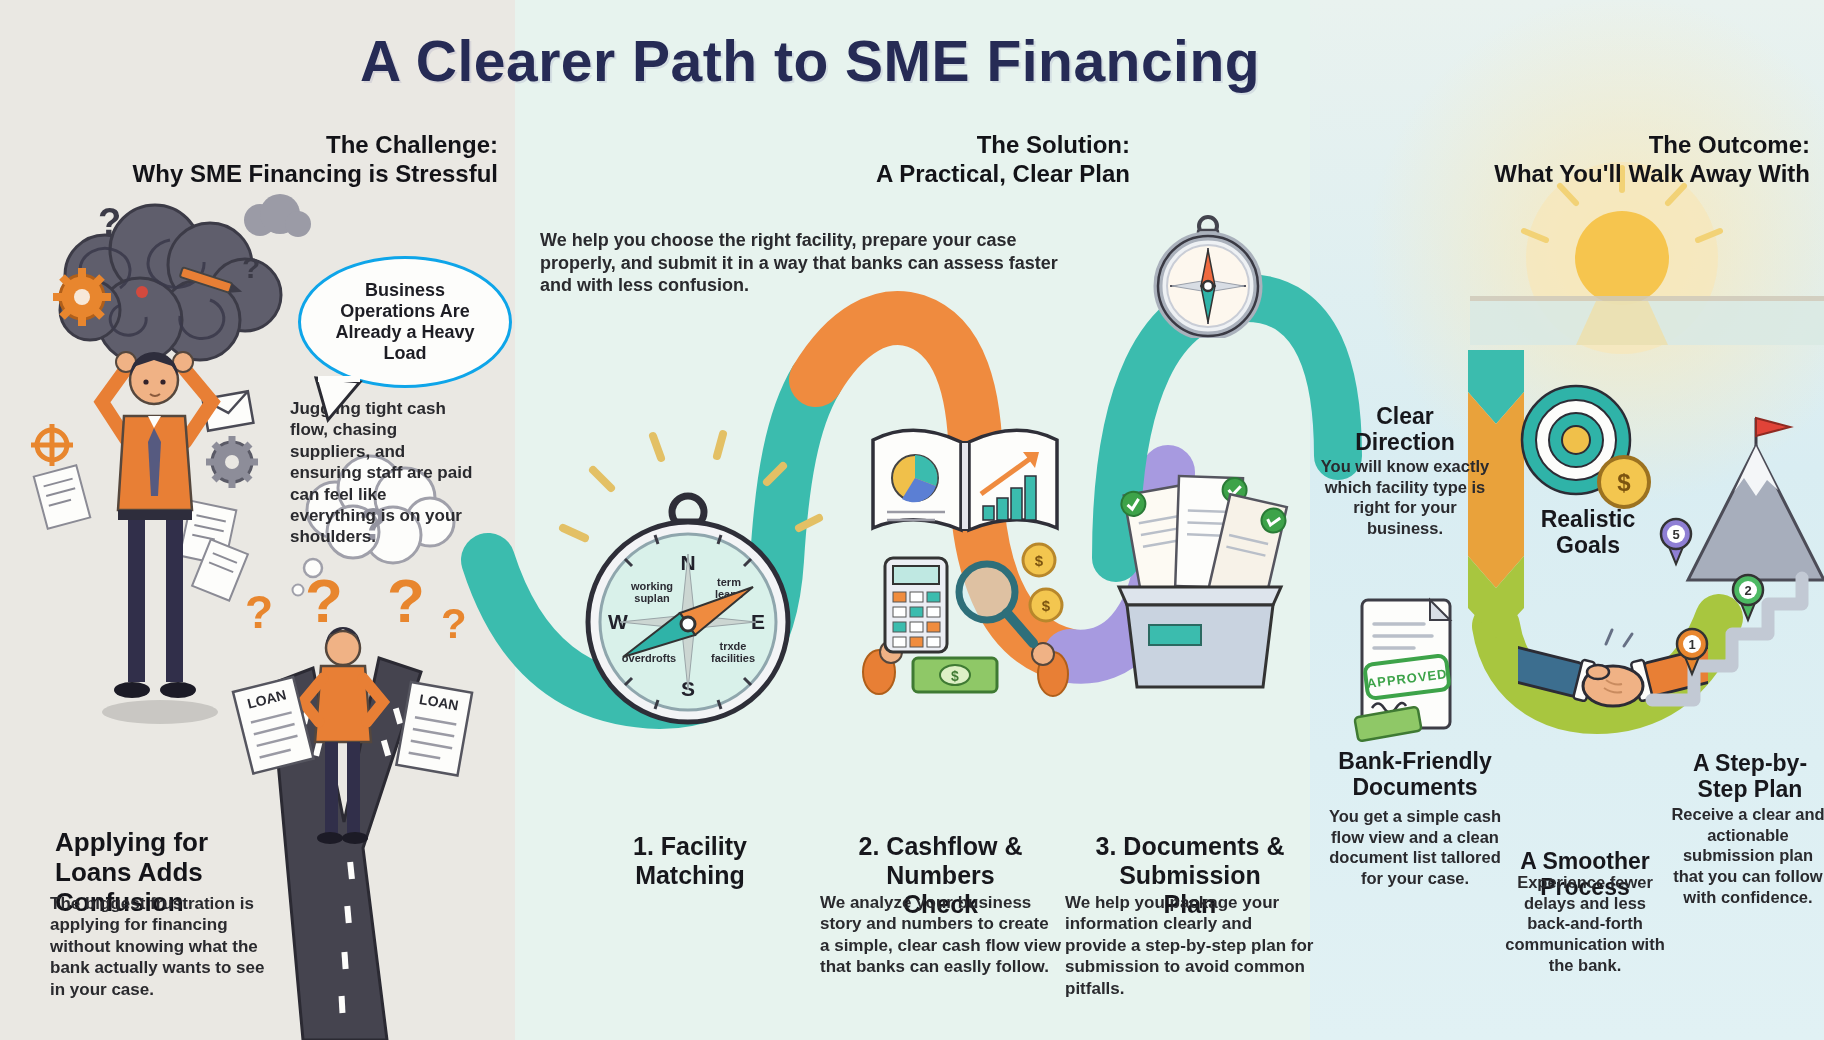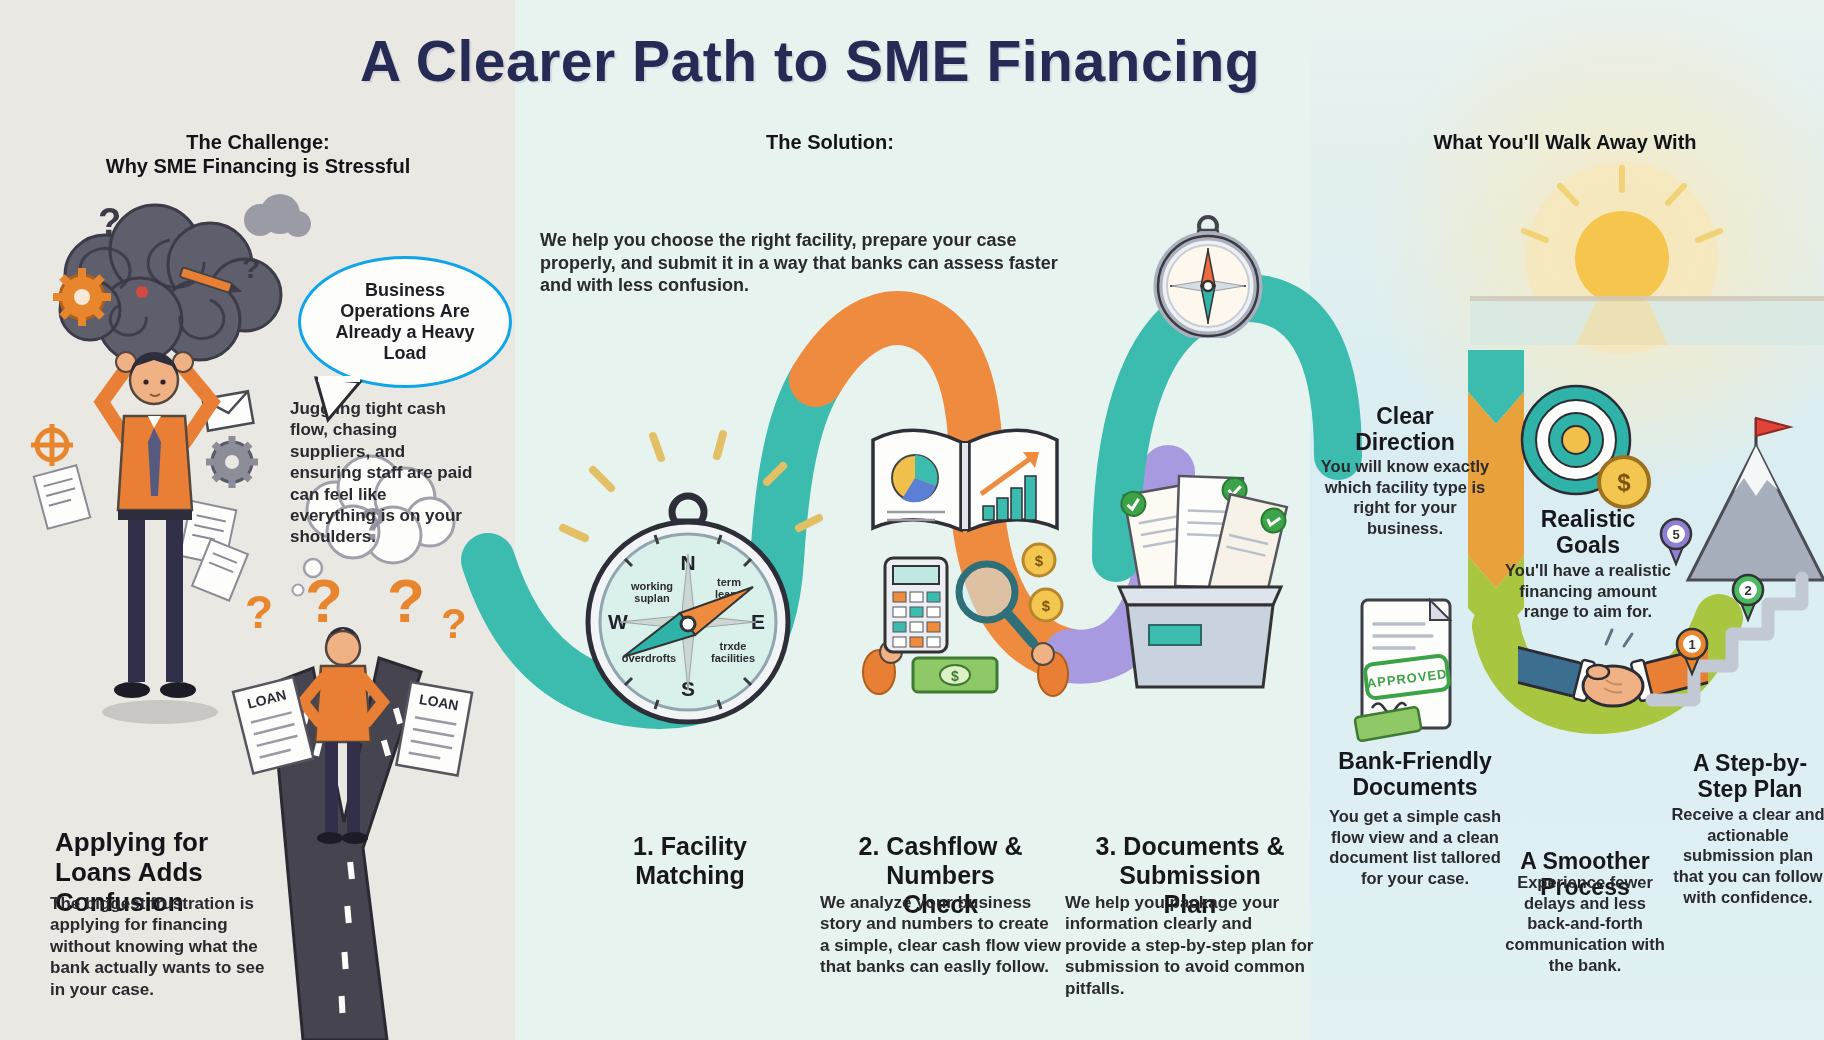--- a/index.html
+++ b/index.html
@@ -6,21 +6,21 @@
 body{font-family:"Liberation Sans",sans-serif;background:#777}
 .stage{position:relative;width:1824px;height:1040px;overflow:hidden;background:#22c55e;margin:0 auto}
 .abs{position:absolute}
 .bg{position:absolute;top:0;height:100%}
 .bg-left{left:0;width:515px;background:#eae8e3}
 .bg-mid{left:515px;width:795px;background:#e7f3ee}
 .bg-right{left:1310px;width:514px;background:
  radial-gradient(circle at 61% 24%, rgba(249,233,188,.95) 0%, rgba(249,233,188,0) 30%),
  linear-gradient(180deg,#e9f2ef 0%,#d9edf2 45%,#e1f1f4 100%)}
 .main-title{left:0;top:28px;width:1620px;text-align:center;font-size:57px;font-weight:700;color:#262b55;letter-spacing:.5px;text-shadow:2px 2px 0 rgba(110,110,160,.15)}
-.colhead{font-size:20px;font-weight:700;color:#131318;text-align:center;line-height:1.22}
+.colhead{font-size:24px;font-weight:700;color:#131318;text-align:right;line-height:1.22}
 .bodytext{font-size:17px;font-weight:700;color:#2a2a2e;line-height:1.26}
 .center{}
 .steptitle{font-size:25px;font-weight:700;color:#17171c;text-align:center;line-height:1.15}
 .outtitle{font-size:23px;font-weight:700;color:#17171c;text-align:center;line-height:1.15}
 .outbody{font-size:16.5px;font-weight:700;color:#2a2a2e;line-height:1.25;text-align:center}
 .goal-line{font-size:23px;color:#1c1c22;text-align:center}
 .goal-line b{font-weight:700}
 .bubble{left:298px;top:256px;width:214px;height:132px;background:#fdfdfb;border:3px solid #0ea5e9;border-radius:50%;display:flex;align-items:center;justify-content:center;text-align:center;font-size:18px;font-weight:700;color:#1d1d24;line-height:1.18;padding:10px 18px;z-index:4}
 .sub-head{font-size:26px;font-weight:700;color:#141419;line-height:1.15}
 svg{display:block}
@@ -248,20 +248,21 @@
           <line x1="10" y1="70" x2="42" y2="70"></line>
         </g>
     </g>
   </svg>
 
   <div class="abs sub-head z3" style="left:55px;top:828px;width:235px">Applying for Loans Adds Confusion</div>
   <div class="abs bodytext z3" style="left:50px;top:893px;width:218px">The biggest frustration is applying for financing without knowing what the bank actually wants to see in your case.</div>
 
   <div class="abs colhead z3" style="left:530px;top:130px;width:600px">
     <div>The Solution:</div>
+    <div>A Practical, Clear Plan</div>
   </div>
   <div class="abs bodytext center z3" style="left:540px;top:229px;width:524px;font-size:18px">We help you choose the right facility, prepare your case properly, and submit it in a way that banks can assess faster and with less confusion.</div>
 
   <svg class="abs z2" style="left:545px;top:420px" width="290" height="320" viewBox="0 0 290 320">
     <g stroke="#e3c065" stroke-width="8" stroke-linecap="round">
       <line x1="40" y1="118" x2="18" y2="108"></line>
         <line x1="66" y1="68" x2="48" y2="50"></line>
       <line x1="116" y1="38" x2="108" y2="16"></line>
         <line x1="172" y1="36" x2="178" y2="14"></line>
       <line x1="222" y1="62" x2="238" y2="46"></line>
@@ -400,20 +401,21 @@
 
   <div class="abs steptitle z3" style="left:600px;top:832px;width:180px">1. Facility Matching</div>
 
   <div class="abs steptitle z3" style="left:848px;top:832px;width:185px">2. Cashflow &amp; Numbers Check</div>
   <div class="abs bodytext center z3" style="left:820px;top:892px;width:242px">We analyze your business story and numbers to create a simple, clear cash flow view that banks can easlly follow.</div>
 
   <div class="abs steptitle z3" style="left:1090px;top:832px;width:200px">3. Documents &amp; Submission Plan</div>
   <div class="abs bodytext center z3" style="left:1065px;top:892px;width:250px">We help you package your information clearly and provide a step-by-step plan for submission to avoid common pitfalls.</div>
 
   <div class="abs colhead z3" style="left:1320px;top:130px;width:490px">
+    <div>The Outcome:</div>
     <div>What You'll Walk Away With</div>
   </div>
 
   <svg class="abs z2" style="left:1148px;top:210px" width="120" height="128" viewBox="0 0 120 128">
     <circle cx="60" cy="16" r="9" fill="none" stroke="#44444e" stroke-width="4"></circle>
     <rect x="50" y="20" width="20" height="12" rx="2" fill="#b9bfc9" stroke="#44444e" stroke-width="2.5"></rect>
     <circle cx="60" cy="76" r="50" fill="#eef1f4" stroke="#aab1bc" stroke-width="9"></circle>
     <circle cx="60" cy="76" r="50" fill="none" stroke="#3a3a44" stroke-width="2.5"></circle>
     <circle cx="60" cy="76" r="41" fill="#fdf7ee" stroke="#c9cdd6" stroke-width="2"></circle>
     <g stroke="#55555f" stroke-width="2">
@@ -435,21 +437,20 @@
     <circle cx="58" cy="62" r="54" fill="#2fb3a8" stroke="#2c2c35" stroke-width="2.5"></circle>
     <circle cx="58" cy="62" r="40" fill="#fdfdfb" stroke="#2c2c35" stroke-width="2"></circle>
     <circle cx="58" cy="62" r="27" fill="#2fb3a8" stroke="#2c2c35" stroke-width="2"></circle>
     <circle cx="58" cy="62" r="14" fill="#f0c04a" stroke="#2c2c35" stroke-width="2"></circle>
     <g>
       <circle cx="106" cy="104" r="25" fill="#f3c64f" stroke="#9c7220" stroke-width="4"></circle>
       <text x="106" y="113" font-size="24" font-weight="700" fill="#7c5410" text-anchor="middle">$</text>
     </g>
   </svg>
   <div class="abs outtitle z3" style="left:1528px;top:506px;width:120px">Realistic Goals</div>
-  <div class="abs outbody z3" style="left:1498px;top:560px;width:180px">You'll have a realistic financing amount range to aim for.</div>
 
   <svg class="abs z2" style="left:1352px;top:596px" width="118" height="152" viewBox="0 0 118 152">
     <rect x="10" y="4" width="88" height="128" rx="6" fill="#fdfdfb" stroke="#3d3d46" stroke-width="3"></rect>
     <polygon points="78,4 98,24 78,24" fill="#d9dee6" stroke="#3d3d46" stroke-width="2"></polygon>
     <g stroke="#b9bfc9" stroke-width="3.5" stroke-linecap="round">
       <line x1="22" y1="28" x2="72" y2="28"></line>
         <line x1="22" y1="40" x2="80" y2="40"></line>
         <line x1="22" y1="52" x2="62" y2="52"></line>
     </g>
     <g transform="rotate(-7 55 81)">

